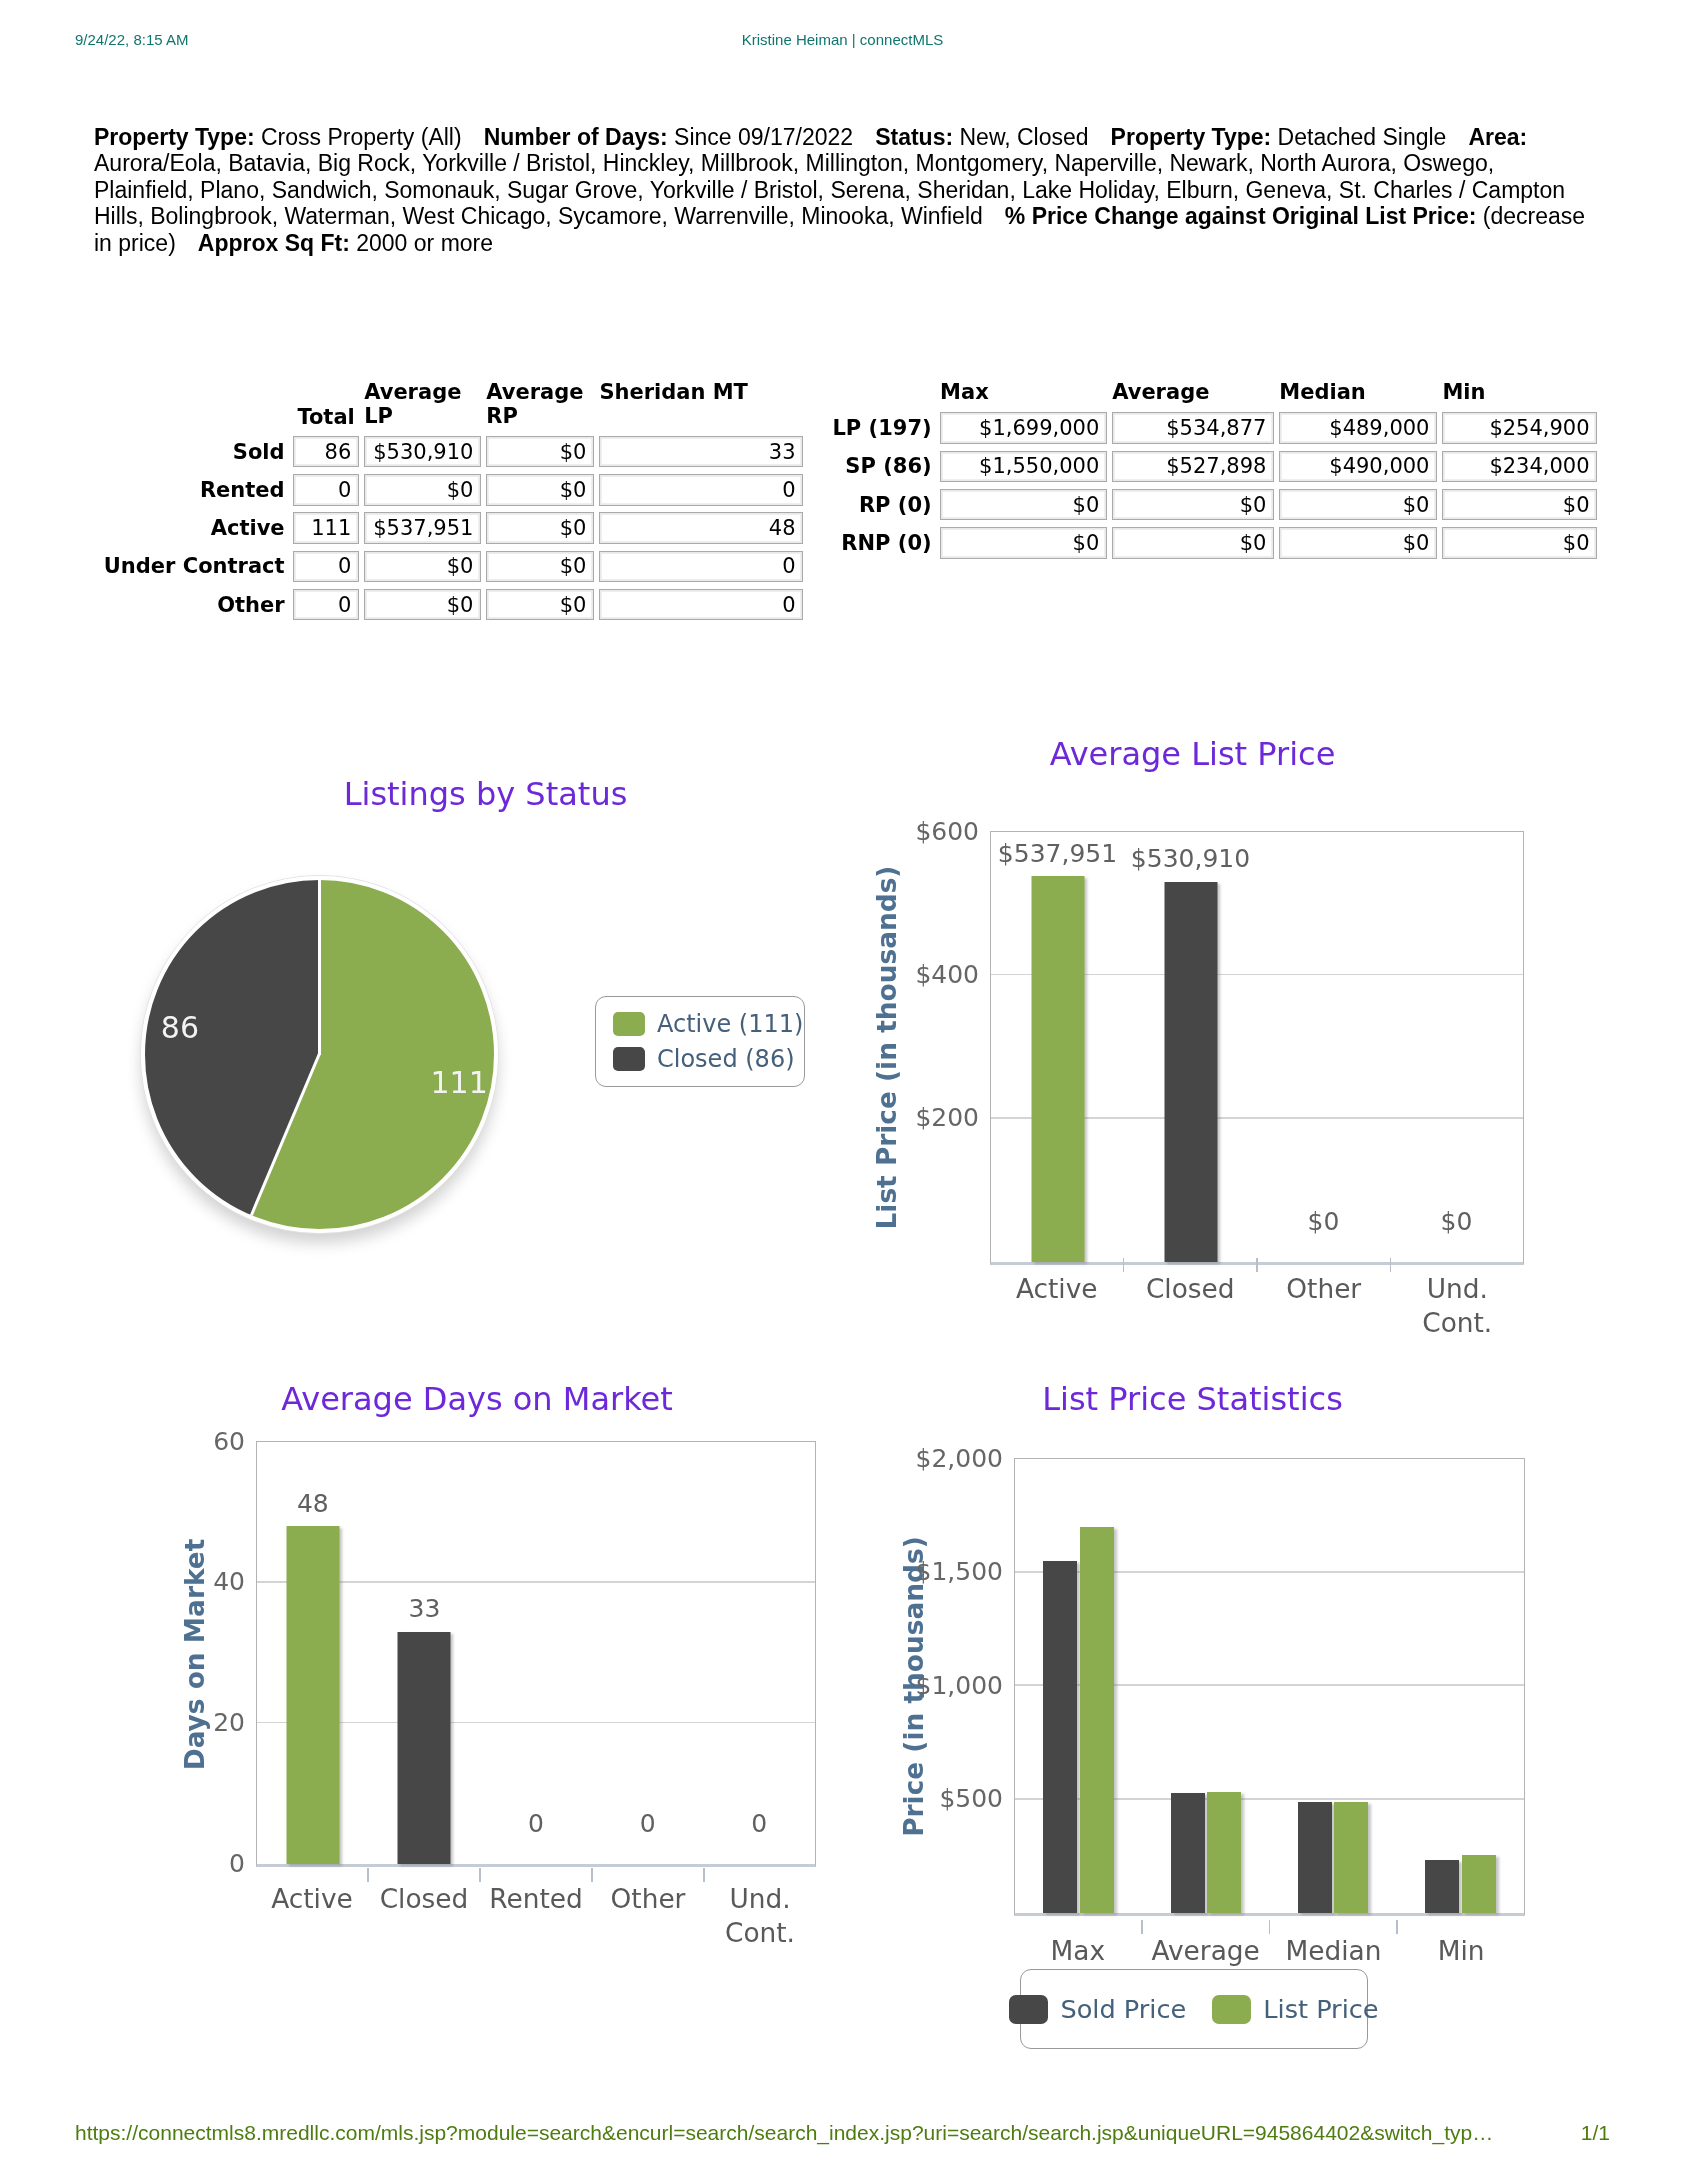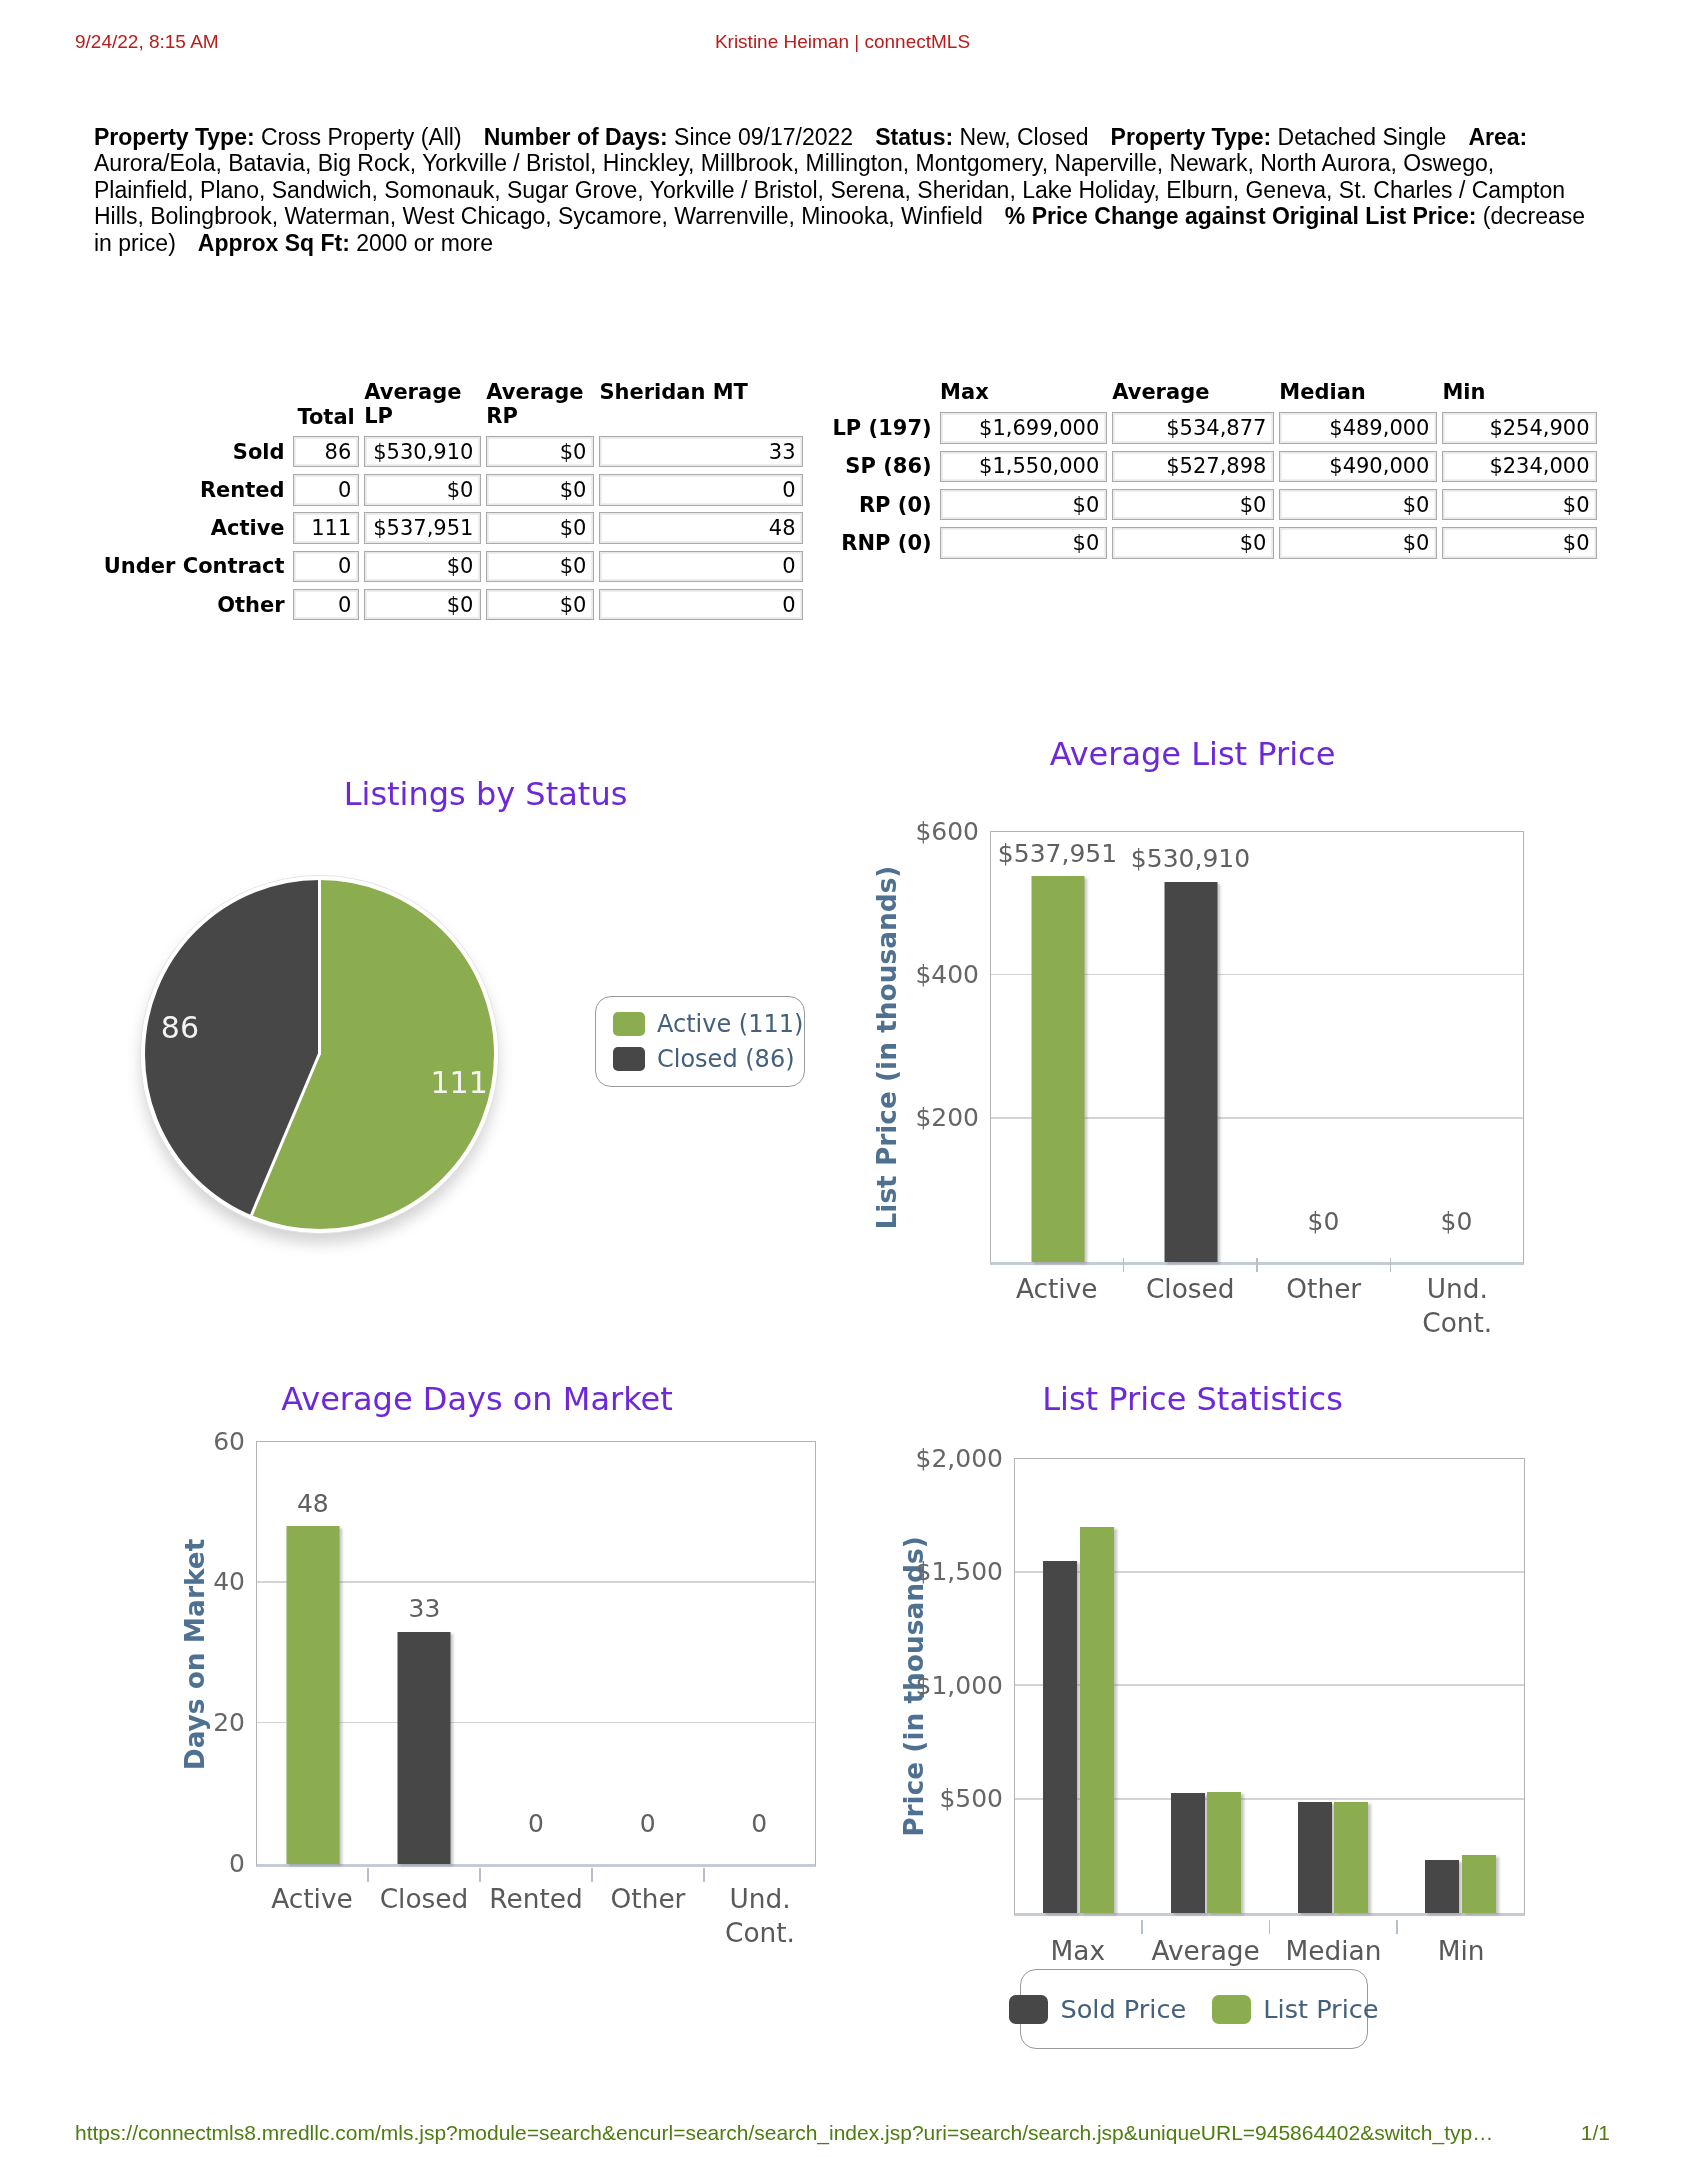--- a/index.html
+++ b/index.html
@@ -1,20 +1,20 @@
 <!DOCTYPE html>
 <html style="--green: #8CAD4F; --dark: #474747;font-size:13.6px"><head>
 <meta charset="utf-8">
 <style>
   html,body{margin:0;padding:0;background:#fff;}
   body{width:1685px;height:2181px;position:relative;font-family:"Liberation Sans",sans-serif;color:#000;overflow:hidden;}
   .abs{position:absolute;}
 
   
-  .hdr{top:31px;font-size:19px;color:#b91c1c;}
+  .hdr{top:31px;font-size:15px;color:#0f766e;}
   #hdr-date{left:75px;}
   #hdr-title{left:0;width:100%;text-align:center;}
   .ftr{top:2121px;font-size:21px;color:#4d7c0f;}
   #footer-url{left:75px;max-width:1448px;white-space:nowrap;overflow:hidden;}
   #footer-page{right:75px;}
 
   
   #criteria{left:94px;top:124px;width:1501px;font-size:23px;line-height:26.4px;color:#000;}
   #criteria .cl{font-weight:bold;}
   #criteria .sep{display:inline-block;width:22px;}
@@ -48,21 +48,21 @@
   .xcell + .xcell::before{content:"";position:absolute;left:-0.9px;top:-13.6px;width:1.7px;height:13.6px;background:#b7bfca;}
 
   
   #pie{left:141px;top:876px;width:349px;height:349px;border-radius:50%;border:4.3px solid #fff;box-shadow:0 0 0 0.9px #e2e2e2,0 10.2px 15.3px rgba(0,0,0,.18);}
   .pie-sep{position:absolute;left:calc(50% - 1.3px);top:0;width:2.6px;height:50%;background:#fff;transform-origin:50% 100%;}
   .pie-label{position:absolute;transform:translate(-50%,-50%);font-family:"DejaVu Sans",sans-serif;font-size:30px;color:#f3f3f3;}
   #pie-label-0{left:90%;top:58%;}
   #pie-label-1{left:10%;top:42%;}
 
   
-  .legendbox{box-sizing:border-box;border:1.7px solid #999;border-radius:16px;background:#fff;font-family:"DejaVu Sans",sans-serif;color:#44607A;}
+  .legendbox{box-sizing:border-box;border:1.7px solid #999;border-radius:11px;background:#fff;font-family:"DejaVu Sans",sans-serif;color:#44607A;}
   #pie-legend{left:595px;top:996px;width:210px;height:91px;display:flex;flex-direction:column;justify-content:center;gap:6.8px;padding:0 17px;}
   .lrow{display:flex;align-items:center;gap:12px;font-size:24px;white-space:nowrap;}
   .sw{width:32px;height:24px;border-radius:5.1px;flex:0 0 auto;}
   .sw-green{background:var(--green);}
   .sw-dark{background:var(--dark);}
   #lps-legend{left:1020px;top:1969px;width:348px;height:80px;display:flex;align-items:center;justify-content:center;gap:26px;}
   #lps-legend .sw{width:39px;height:29px;border-radius:6.8px;}
   #lps-legend .lrow{font-size:25.6px;}
 
   

